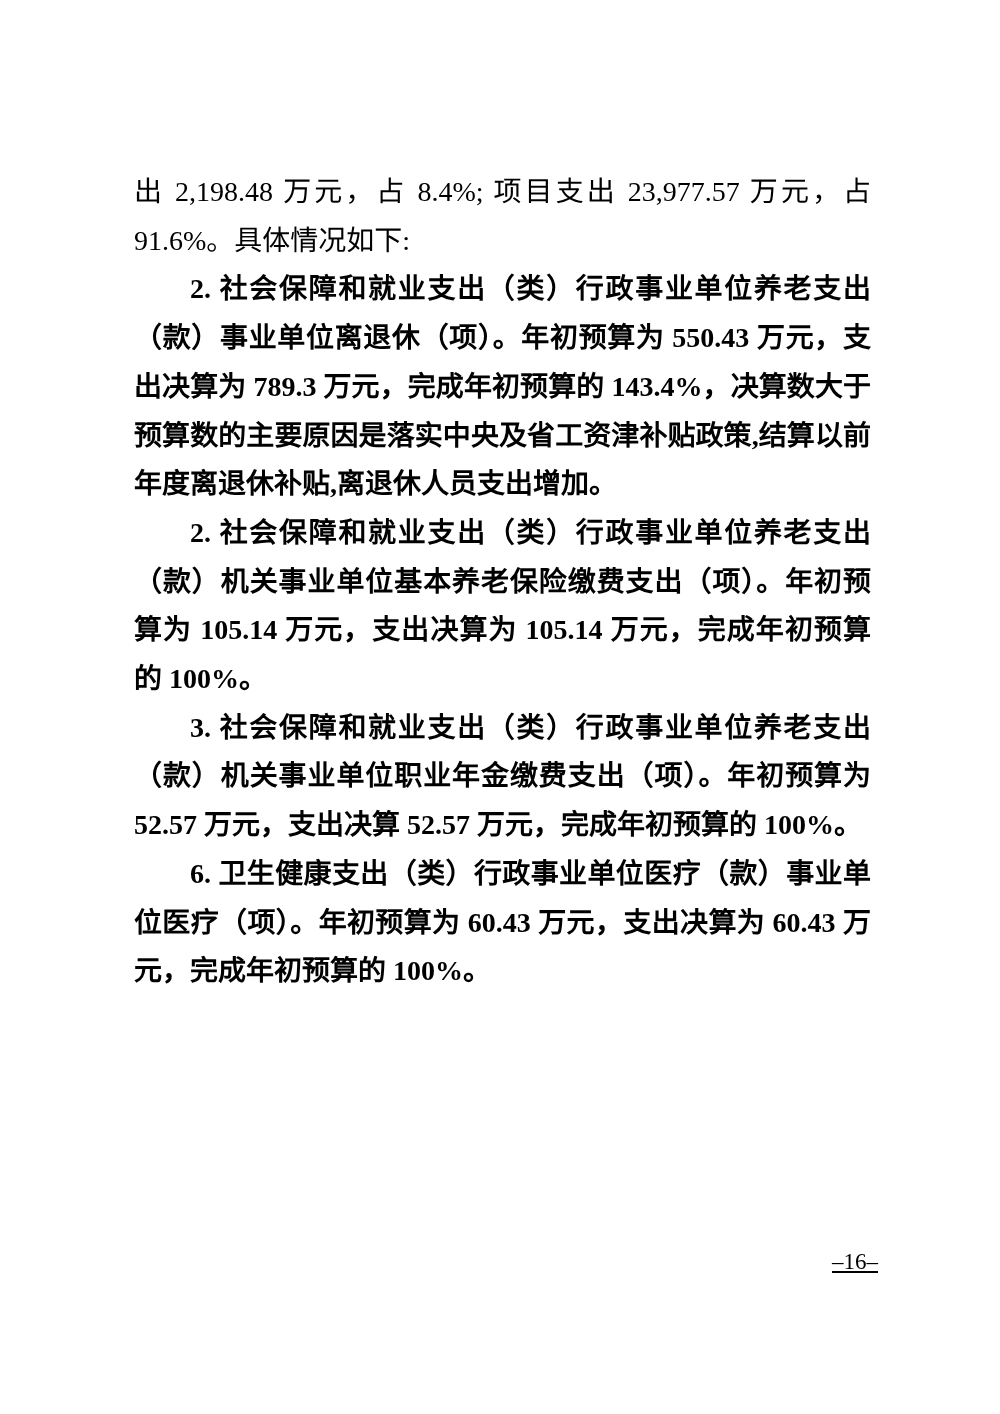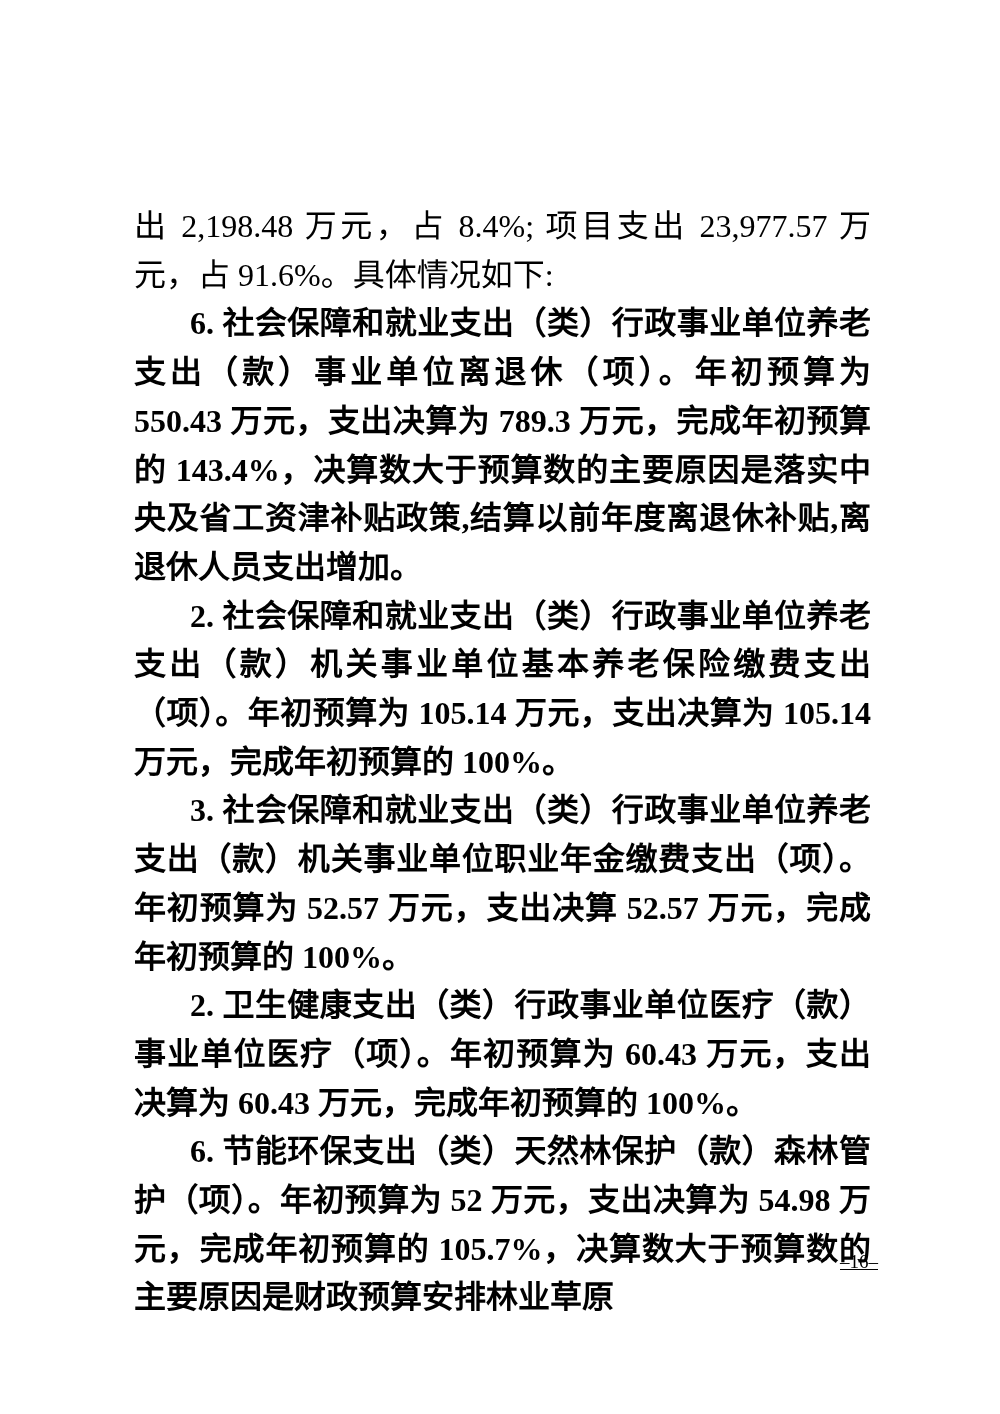--- a/index.html
+++ b/index.html
@@ -14,24 +14,23 @@
       background: #ffffff;
       overflow: hidden;
       font-family: "Liberation Serif", "DejaVu Serif", serif;
       color: #000000;
     }
     .content {
       position: absolute;
       left: 134px;
       top: 168px;
       width: 737px;
-      font-size: 32px;
+      font-size: 28px;
       line-height: 48.7px;
       text-align: justify;
-      margin-top: 34px;
     }
     .para {
       margin: 0;
       padding: 0;
     }
     .para.intro {
       text-indent: 0;
     }
     .para.item {
       text-indent: 56px;
@@ -39,42 +38,41 @@
     .head {
       font-weight: bold;
     }
     .body-text {
       font-weight: bold;
     }
     .page-number {
       position: absolute;
       top: 1247px;
       right: 122px;
-      font-size: 19px;
+      font-size: 23px;
       line-height: 30px;
       font-weight: normal;
       color: #000000;
       text-decoration: underline;
     }
   </style>
 </head>
 <body>
 
 <div class="page">
   <div class="content">
 
     <p class="para intro"><span>出 2,198.48 万元，占 8.4%; 项目支出 23,977.57 万元，占 91.6%。具体情况如下:</span></p>
 
-    <p class="para item"><span class="head">6. 社会保障和就业支出（类）行政事业单位养老支出（款）事业单位离退休（项）。</span><span class="body-text">年初预算为 550.43 万元，支出决算为 789.3 万元，完成年初预算的 143.4%，决算数大于预算数的主要原因是落实中央及省工资津补贴政策,结算以前年度离退休补贴,离退休人员支出增加。</span></p>
+    <p class="para item"><span class="head">2. 社会保障和就业支出（类）行政事业单位养老支出（款）事业单位离退休（项）。</span><span class="body-text">年初预算为 550.43 万元，支出决算为 789.3 万元，完成年初预算的 143.4%，决算数大于预算数的主要原因是落实中央及省工资津补贴政策,结算以前年度离退休补贴,离退休人员支出增加。</span></p>
 
     <p class="para item"><span class="head">2. 社会保障和就业支出（类）行政事业单位养老支出（款）机关事业单位基本养老保险缴费支出（项）。</span><span class="body-text">年初预算为 105.14 万元，支出决算为 105.14 万元，完成年初预算的 100%。</span></p>
 
     <p class="para item"><span class="head">3. 社会保障和就业支出（类）行政事业单位养老支出（款）机关事业单位职业年金缴费支出（项）。</span><span class="body-text">年初预算为 52.57 万元，支出决算 52.57 万元，完成年初预算的 100%。</span></p>
 
 
-    <p class="para item"><span class="head">2. 卫生健康支出（类）行政事业单位医疗（款）事业单位医疗（项）。</span><span class="body-text">年初预算为 60.43 万元，支出决算为 60.43 万元，完成年初预算的 100%。</span></p>
+    <p class="para item"><span class="head">6. 卫生健康支出（类）行政事业单位医疗（款）事业单位医疗（项）。</span><span class="body-text">年初预算为 60.43 万元，支出决算为 60.43 万元，完成年初预算的 100%。</span></p>
 
-    <p class="para item"><span class="head">6. 节能环保支出（类）天然林保护（款）森林管护（项）。</span><span class="body-text">年初预算为 52 万元，支出决算为 54.98 万元，完成年初预算的 105.7%，决算数大于预算数的主要原因是财政预算安排林业草原</span></p>
 
   </div>
 
   <div class="page-number">–16–</div>
 </div>
 
 </body></html>

